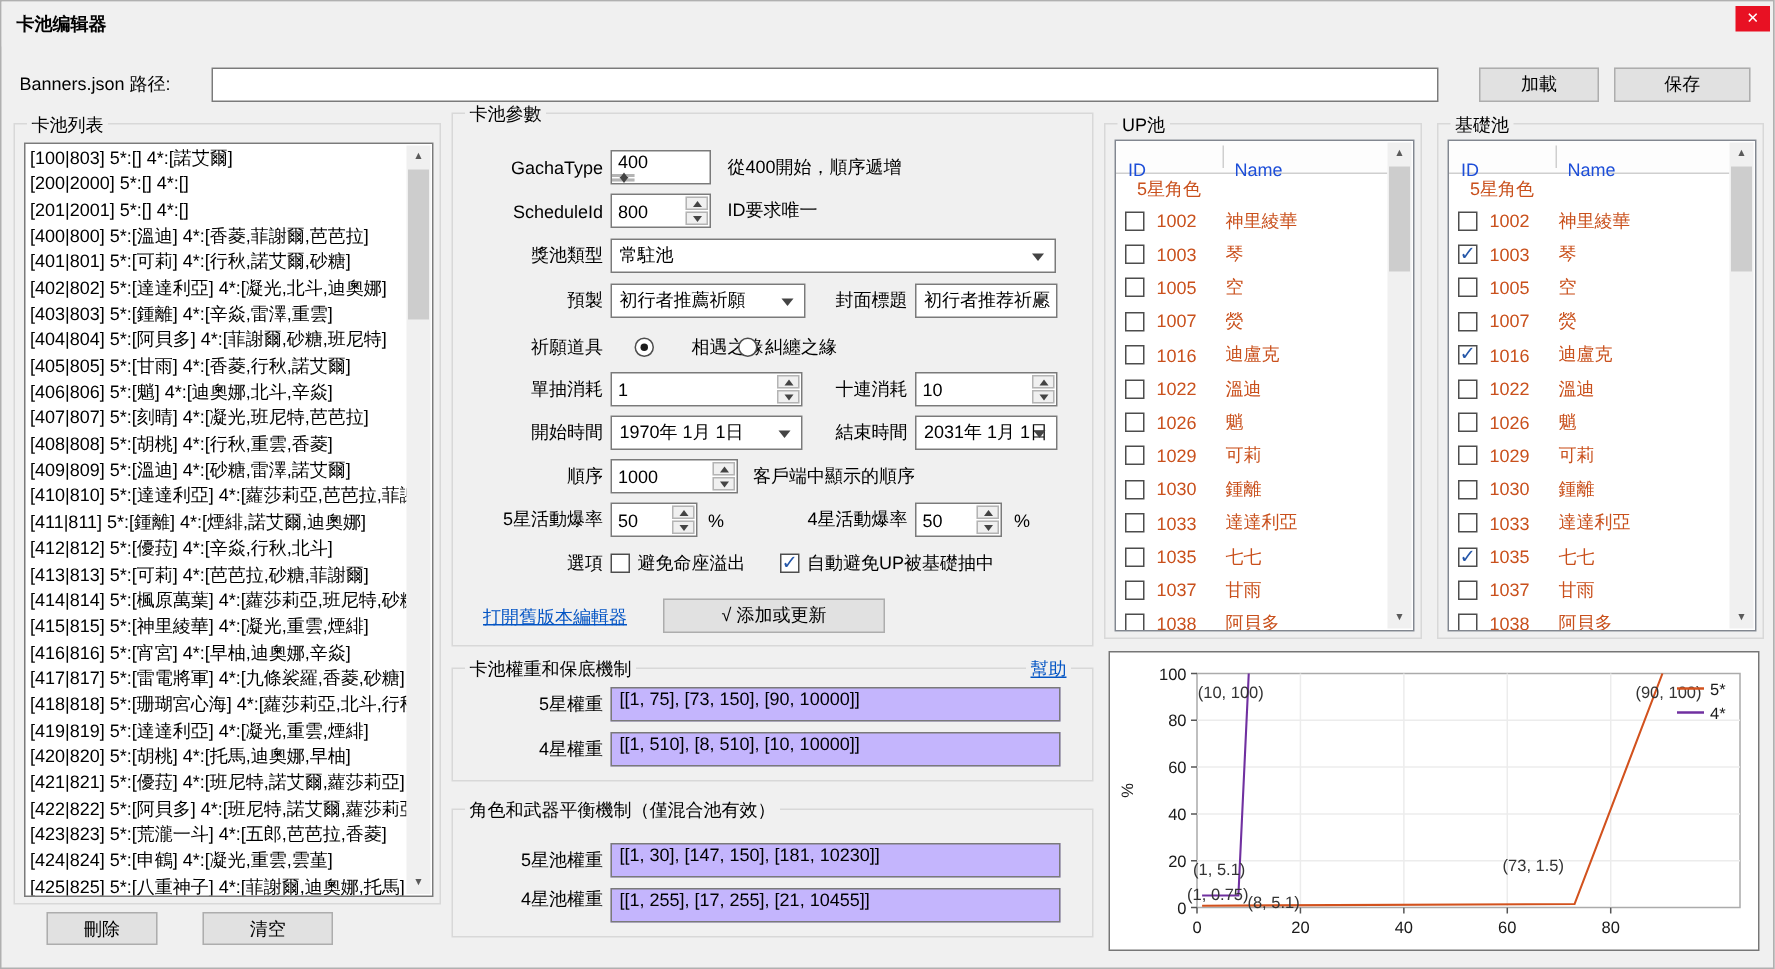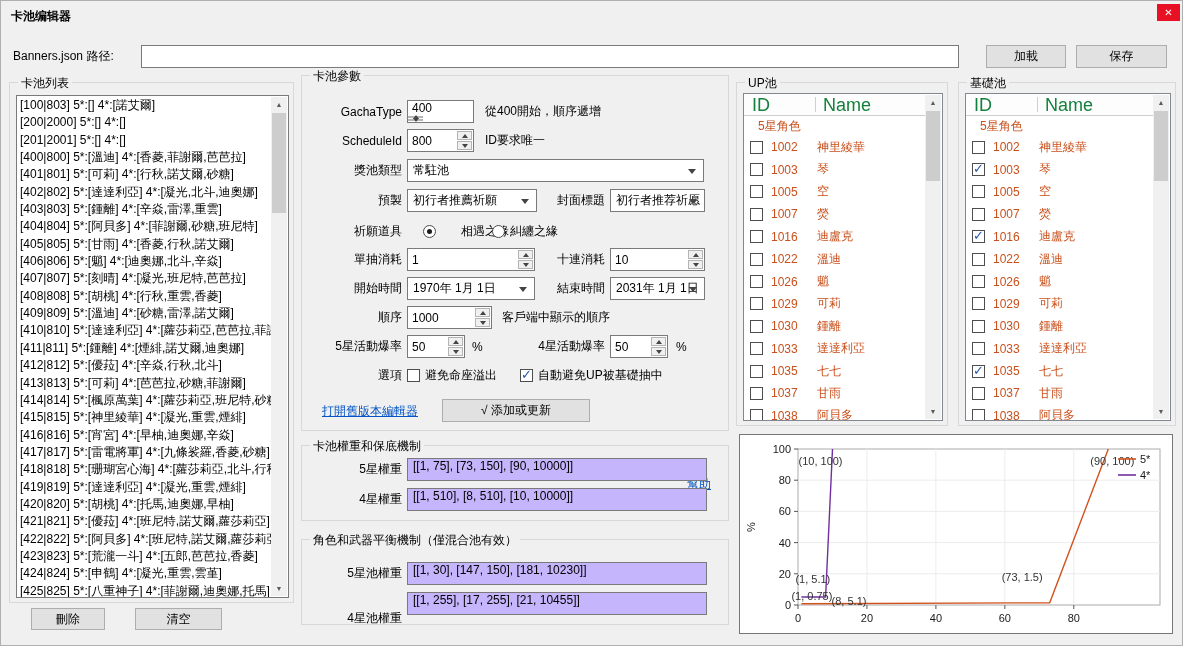--- a/index.html
+++ b/index.html
@@ -63,21 +63,21 @@
   .vscroll { position:absolute; top:1px; bottom:1px; right:1px; width:16px; background:#f0f0f0; }
   .sb-arrow { position:absolute; left:0; width:16px; height:15px; color:#5a5a5a; font-size:7px; text-align:center;
               line-height:15px; cursor:pointer; }
   .sb-up { top:0; } .sb-down { bottom:0; }
   .sb-thumb { position:absolute; left:1px; right:1px; background:#cdcdcd; cursor:pointer; }
 
   
   .tbl { position:absolute; background:#fff; border:1px solid #828790; overflow:hidden; }
   .tbl-inner { position:absolute; left:0; top:0; right:17px; bottom:0; overflow:hidden; }
   .tbl-head { height:22px; border-bottom:1px solid #cfcfcf; position:relative; background:#fdfdfd; }
-  .th { position:absolute; top:1px; font-size:18px; color:#15803d; }
+  .th { position:absolute; top:12px; font-size:12px; color:#1d4ed8; }
   .th-id { left:8px; } .th-name { left:79px; }
   .tbl-head .divider { position:absolute; left:71px; top:3px; bottom:3px; width:1px; background:#cfcfcf; }
   .tbl-section { height:20px; line-height:20px; padding-left:14px; color:#c9501c; }
   .tbl-row { height:22.4px; display:flex; align-items:center; }
   .tbl-row .cb { margin-left:6px; }
   .row-id { color:#c9501c; width:46px; margin-left:8px; }
   .row-name { color:#c9501c; white-space:nowrap; overflow:hidden; }
 
   .chart-panel { position:absolute; left:738px; top:433px; width:434px; height:200px; background:#fff;
                  border:1px solid #767676; }
@@ -254,38 +254,38 @@
       <span class="cb checked"></span>
       <span>自動避免UP被基礎抽中</span>
     </span>
 
     <span class="link" style="position:absolute;left:20px;top:327px;font-family:Liberation Serif, serif;">打開舊版本編輯器</span>
     <div class="btn" style="left:140px;top:323px;width:148px;height:23px;">√ 添加或更新</div>
   </div>
 
   <div class="group" style="left:300px;top:444px;width:428px;height:76px;">
     <span class="glabel">卡池權重和保底機制</span>
-    <span class="glabel link" style="left:auto;right:14px;margin-top:38px;">幫助</span>
+    <span class="glabel link" style="left:auto;right:14px;">幫助</span>
     <span class="flabel" style="left:0;top:12px;width:100px;">5星權重</span>
     <div class="tb" style="left:105px;top:12px;width:300px;">
       <span>[[1, 75], [73, 150], [90, 10000]]</span>
     </div>
     <span class="flabel" style="left:0;top:42px;width:100px;">4星權重</span>
     <div class="tb" style="left:105px;top:42px;width:300px;">
       <span>[[1, 510], [8, 510], [10, 10000]]</span>
     </div>
   </div>
 
   <div class="group" style="left:300px;top:538px;width:428px;height:86px;">
     <span class="glabel">角色和武器平衡機制（僅混合池有效）</span>
     <span class="flabel" style="left:0;top:22px;width:100px;">5星池權重</span>
     <div class="tb" style="left:105px;top:22px;width:300px;">
       <span>[[1, 30], [147, 150], [181, 10230]]</span>
     </div>
-    <span class="flabel" style="left:0;top:67px;width:100px;">4星池權重</span>
+    <span class="flabel" style="left:0;top:48px;width:100px;">4星池權重</span>
     <div class="tb" style="left:105px;top:52px;width:300px;">
       <span>[[1, 255], [17, 255], [21, 10455]]</span>
     </div>
   </div>
 
   <div class="group" style="left:735px;top:81px;width:212px;height:344px;">
     <span class="glabel">UP池</span>
     <div class="tbl" style="left:6px;top:10px;width:200px;height:328px;">
       <div class="tbl-inner" id="up-table">
           <div class="tbl-head">

